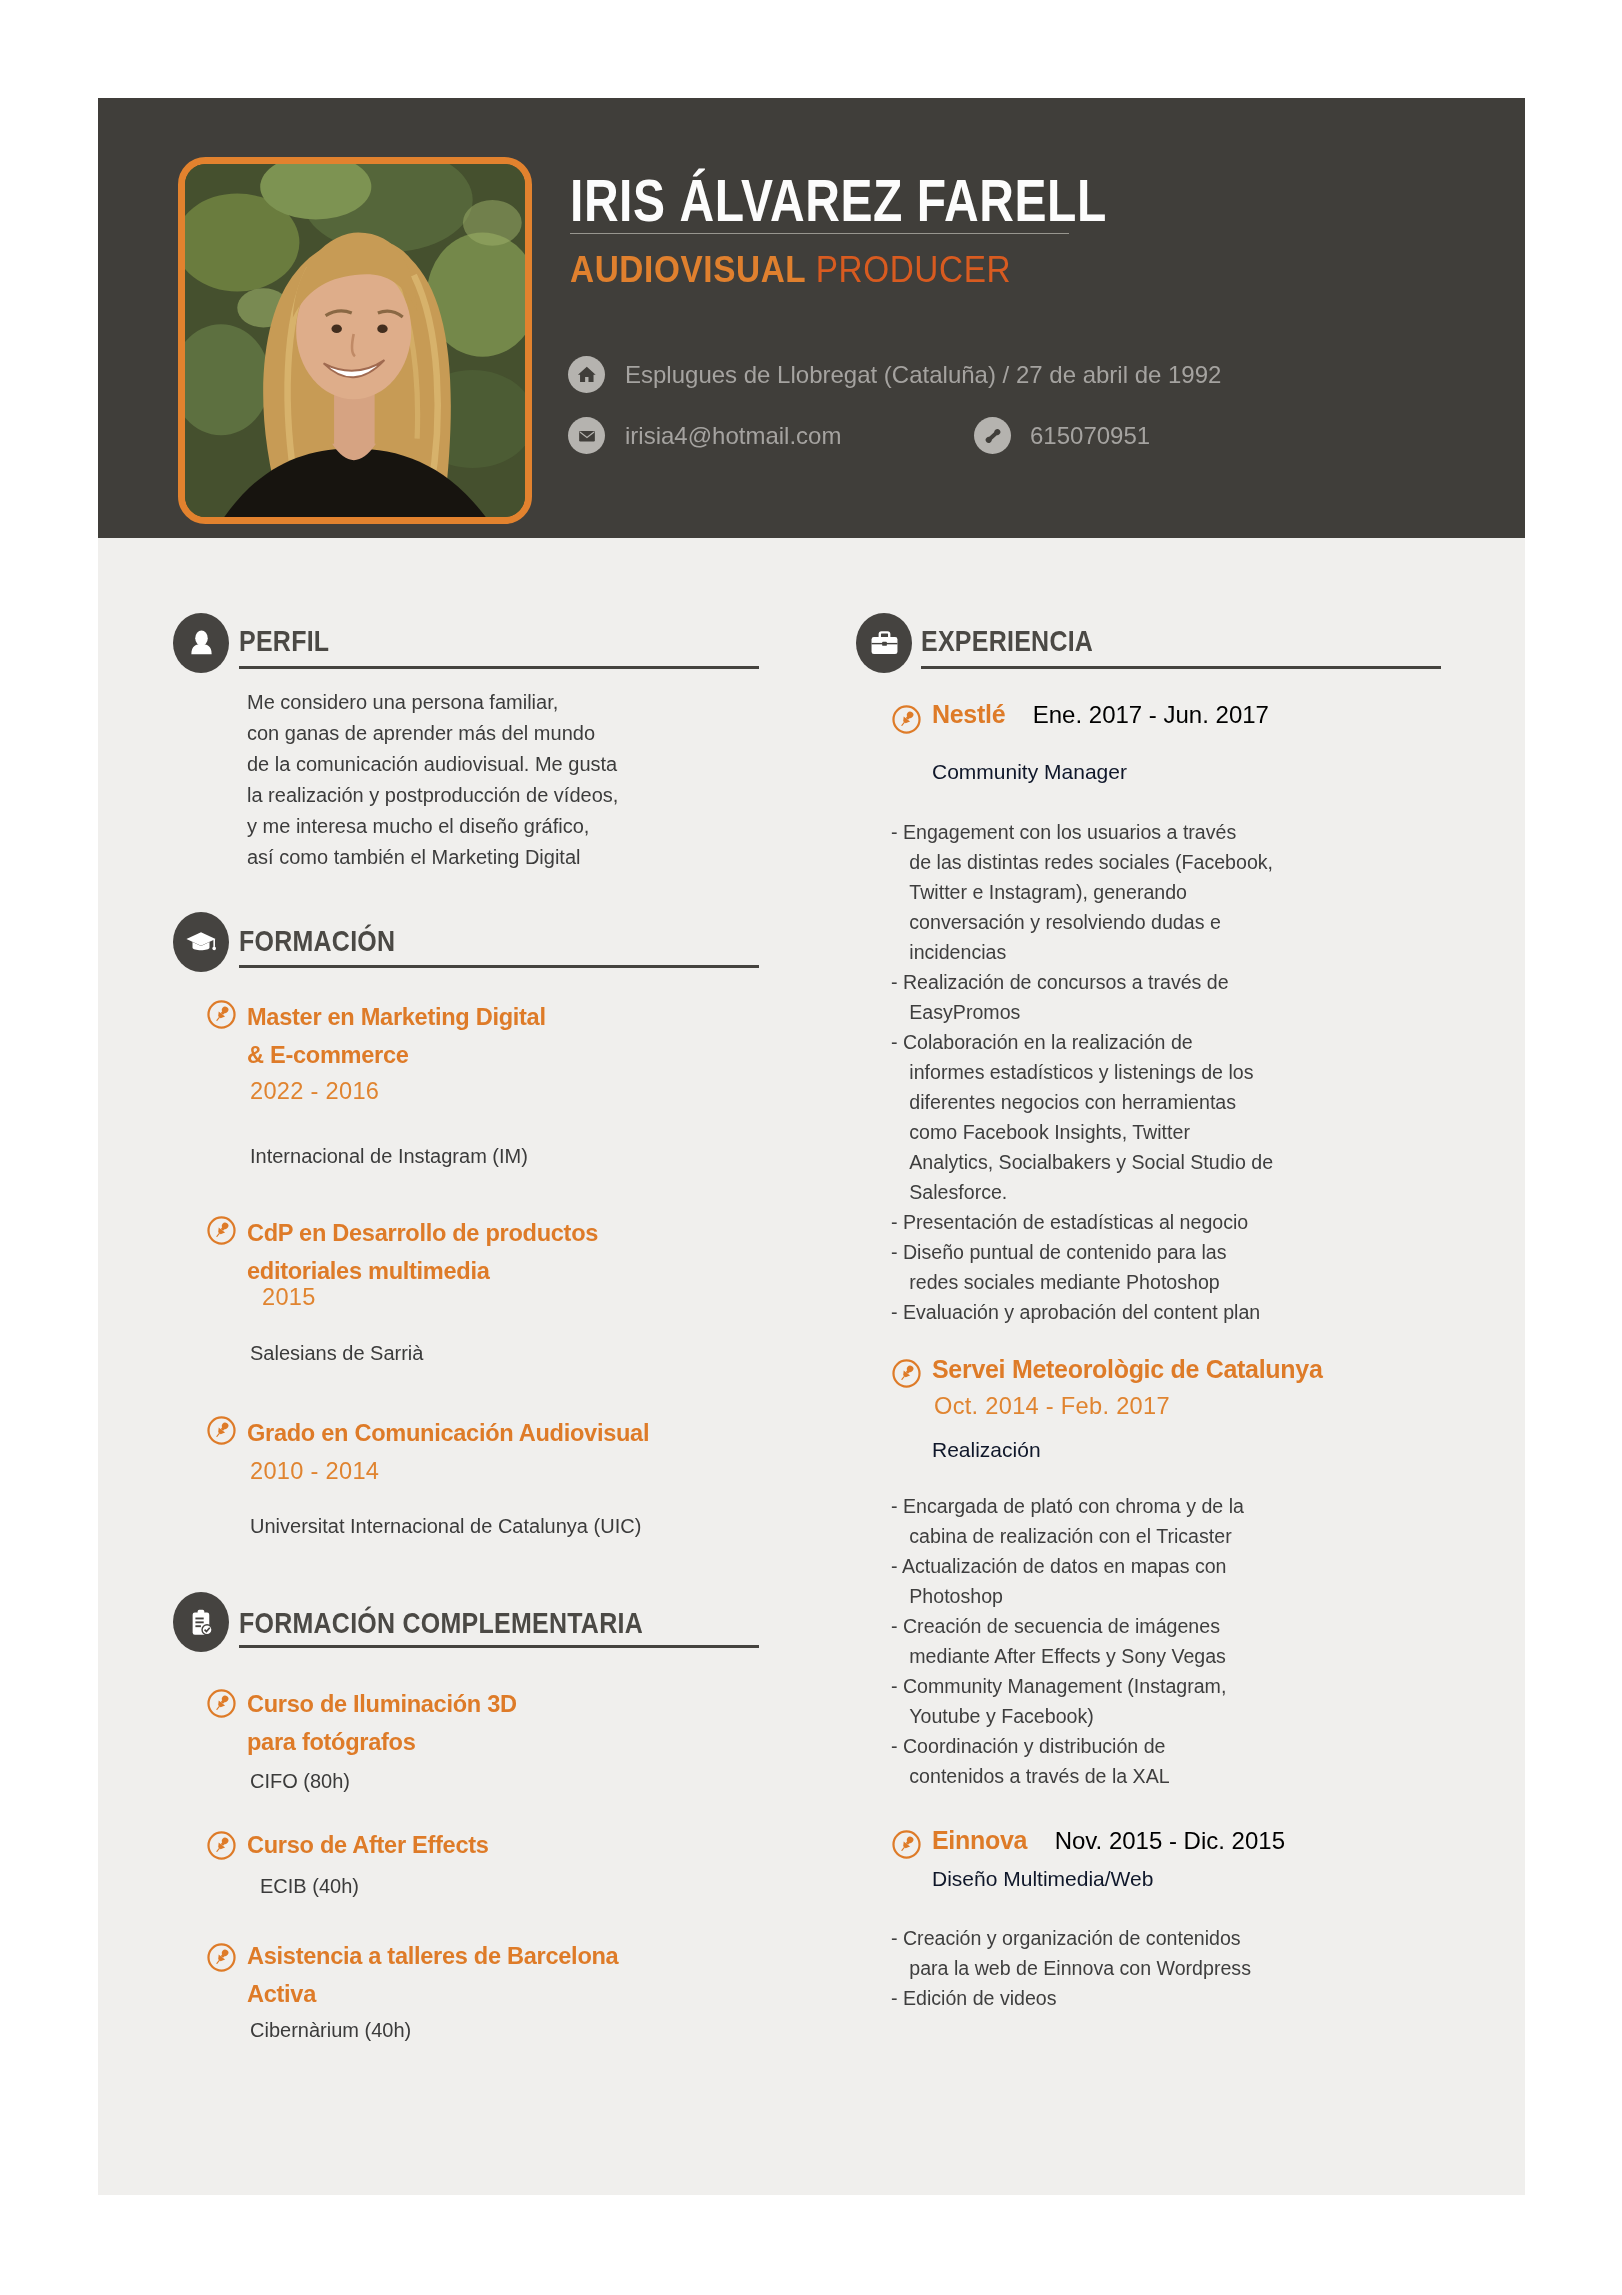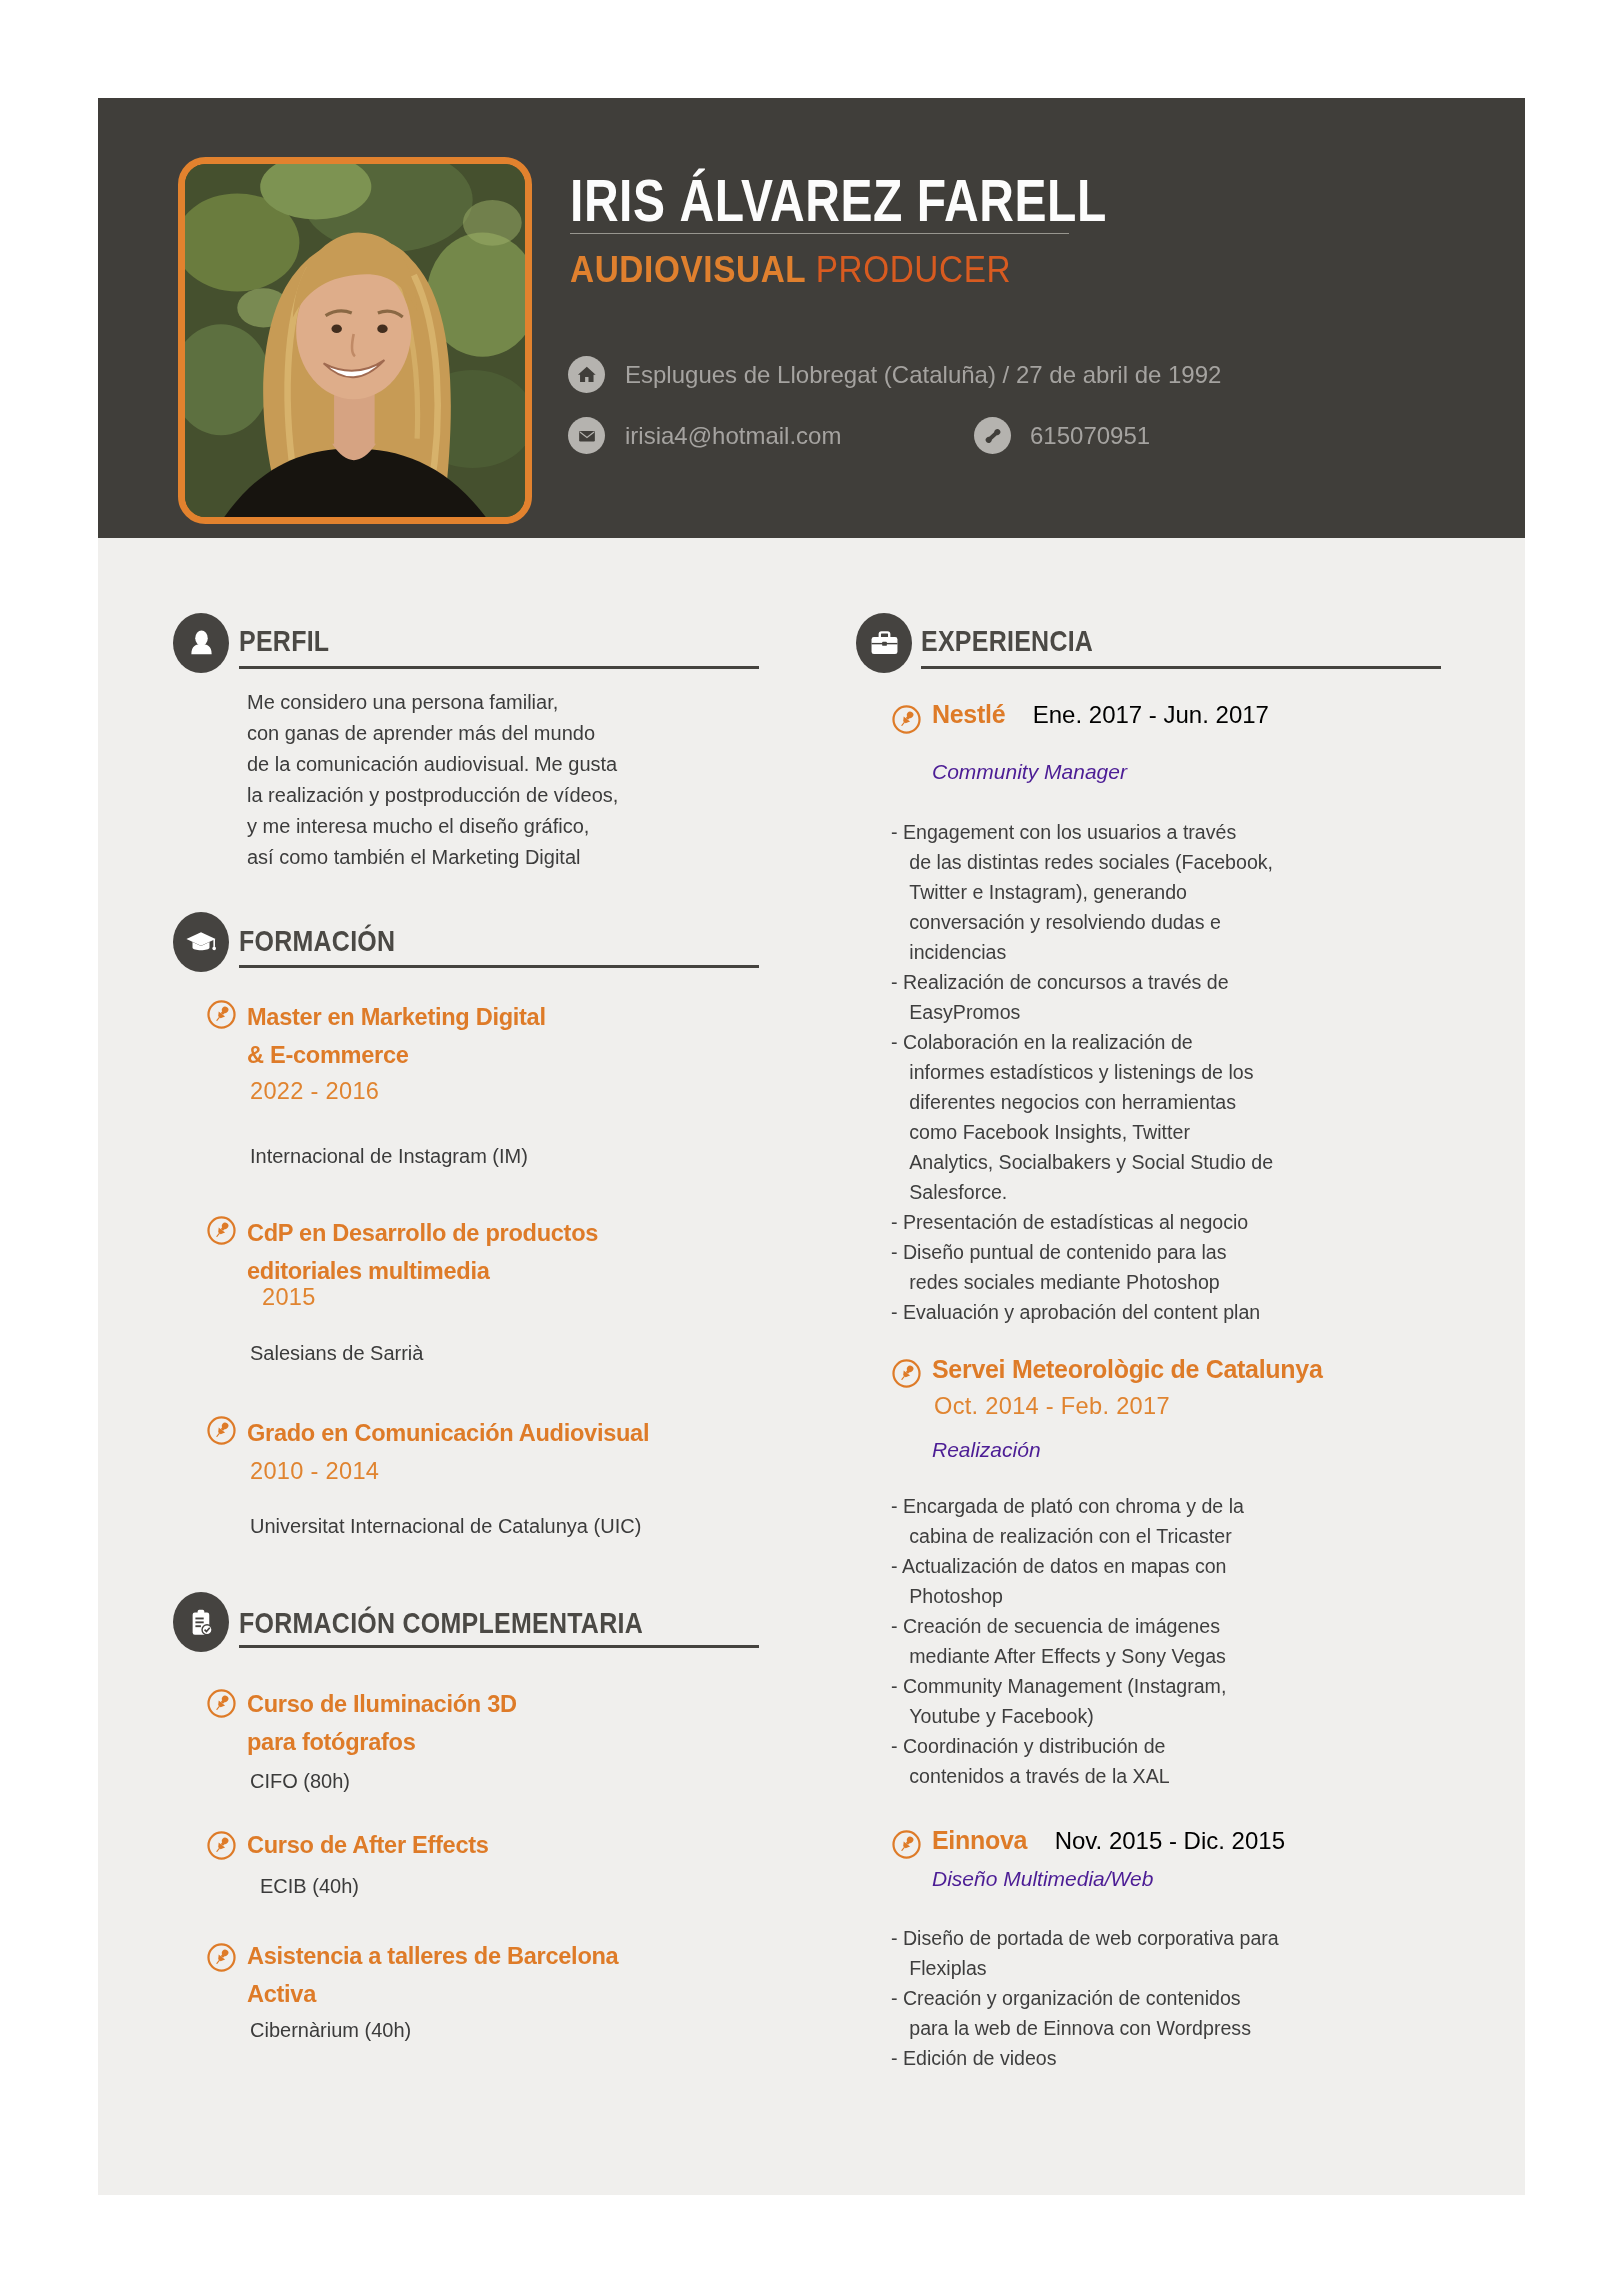--- a/index.html
+++ b/index.html
@@ -33,21 +33,21 @@
   .pin{position:absolute;width:31px;height:31px;}
   .ititle{position:absolute;font-size:23.6px;font-weight:700;color:#de7b28;line-height:38px;
     white-space:pre-line;letter-spacing:-0.3px;}
   .idate{position:absolute;font-size:23.6px;color:#e08430;letter-spacing:0.3px;white-space:nowrap;}
   .iplace{position:absolute;font-size:20px;color:#3b3b3b;white-space:nowrap;}
   .para{position:absolute;left:149px;top:149px;width:452px;font-size:20px;line-height:31px;
     color:#3c3c3c;white-space:pre-line;}
   .jobhead{position:absolute;display:flex;align-items:baseline;}
   .company{font-size:25px;font-weight:700;color:#de7b28;letter-spacing:-0.3px;white-space:nowrap;}
   .jdate{font-size:24px;color:#000000;margin-left:27.5px;white-space:nowrap;}
-  .role{position:absolute;font-size:21px;color:#4c1d95;white-space:nowrap;font-style:italic;}
+  .role{position:absolute;font-size:21px;color:#0f172a;white-space:nowrap;}
   .blist{position:absolute;width:484px;list-style:none;margin:0;padding:0;
     font-size:19.6px;line-height:30px;color:#3e3e3e;}
   .blist li{white-space:pre-line;padding-left:18.3px;text-indent:-18.3px;}
   .blist li::before{content:"- ";}
 </style>
 </head>
 <body>
 
 <div class="header">
 
@@ -317,21 +317,19 @@
         <path d="M18.5 24 h13 l-4 6.5 h-5 z"></path>
         <rect x="24.2" y="30" width="1.8" height="8" rx=".9"></rect>
       </g>
     </svg>
   <div class="jobhead" style="left:834px;top:1288px;">
     <span class="company">Einnova</span>
     <span class="jdate">Nov. 2015 - Dic. 2015</span>
   </div>
   <div class="role" style="left:834px;top:1329px;">Diseño Multimedia/Web</div>
   <ul class="blist" style="left:793px;top:1385px;">
-    <li>Diseño de portada de web corporativa para
-Flexiplas</li>
     <li>Creación y organización de contenidos
 para la web de Einnova con Wordpress</li>
     <li>Edición de videos</li>
   </ul>
 
 </div>
 
 
 </body></html>

